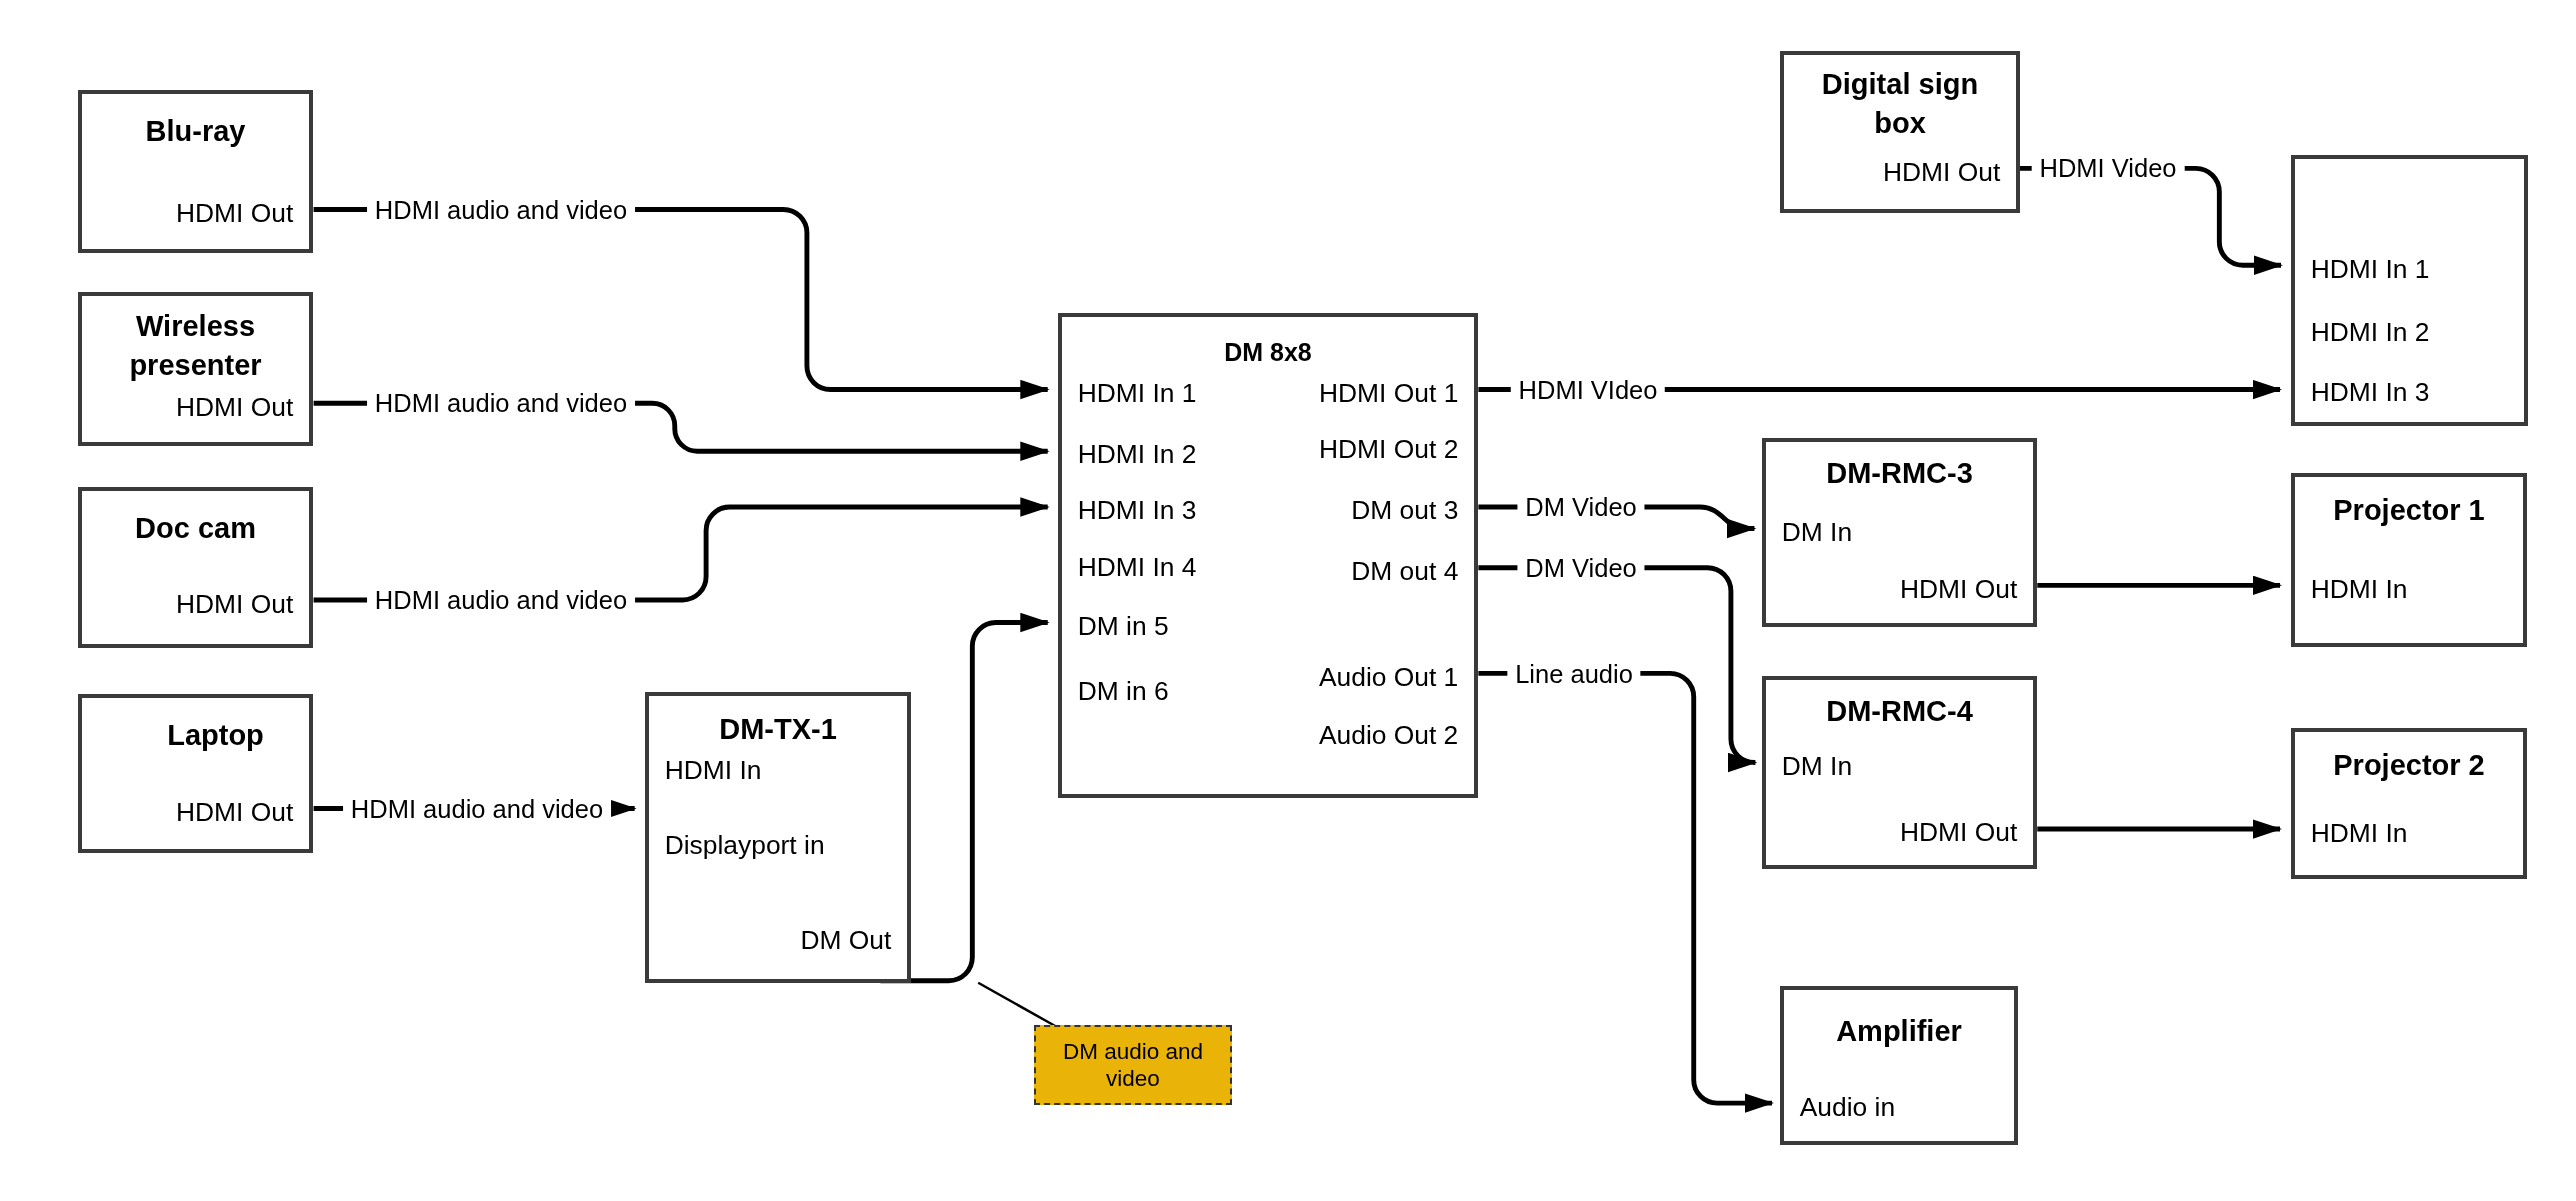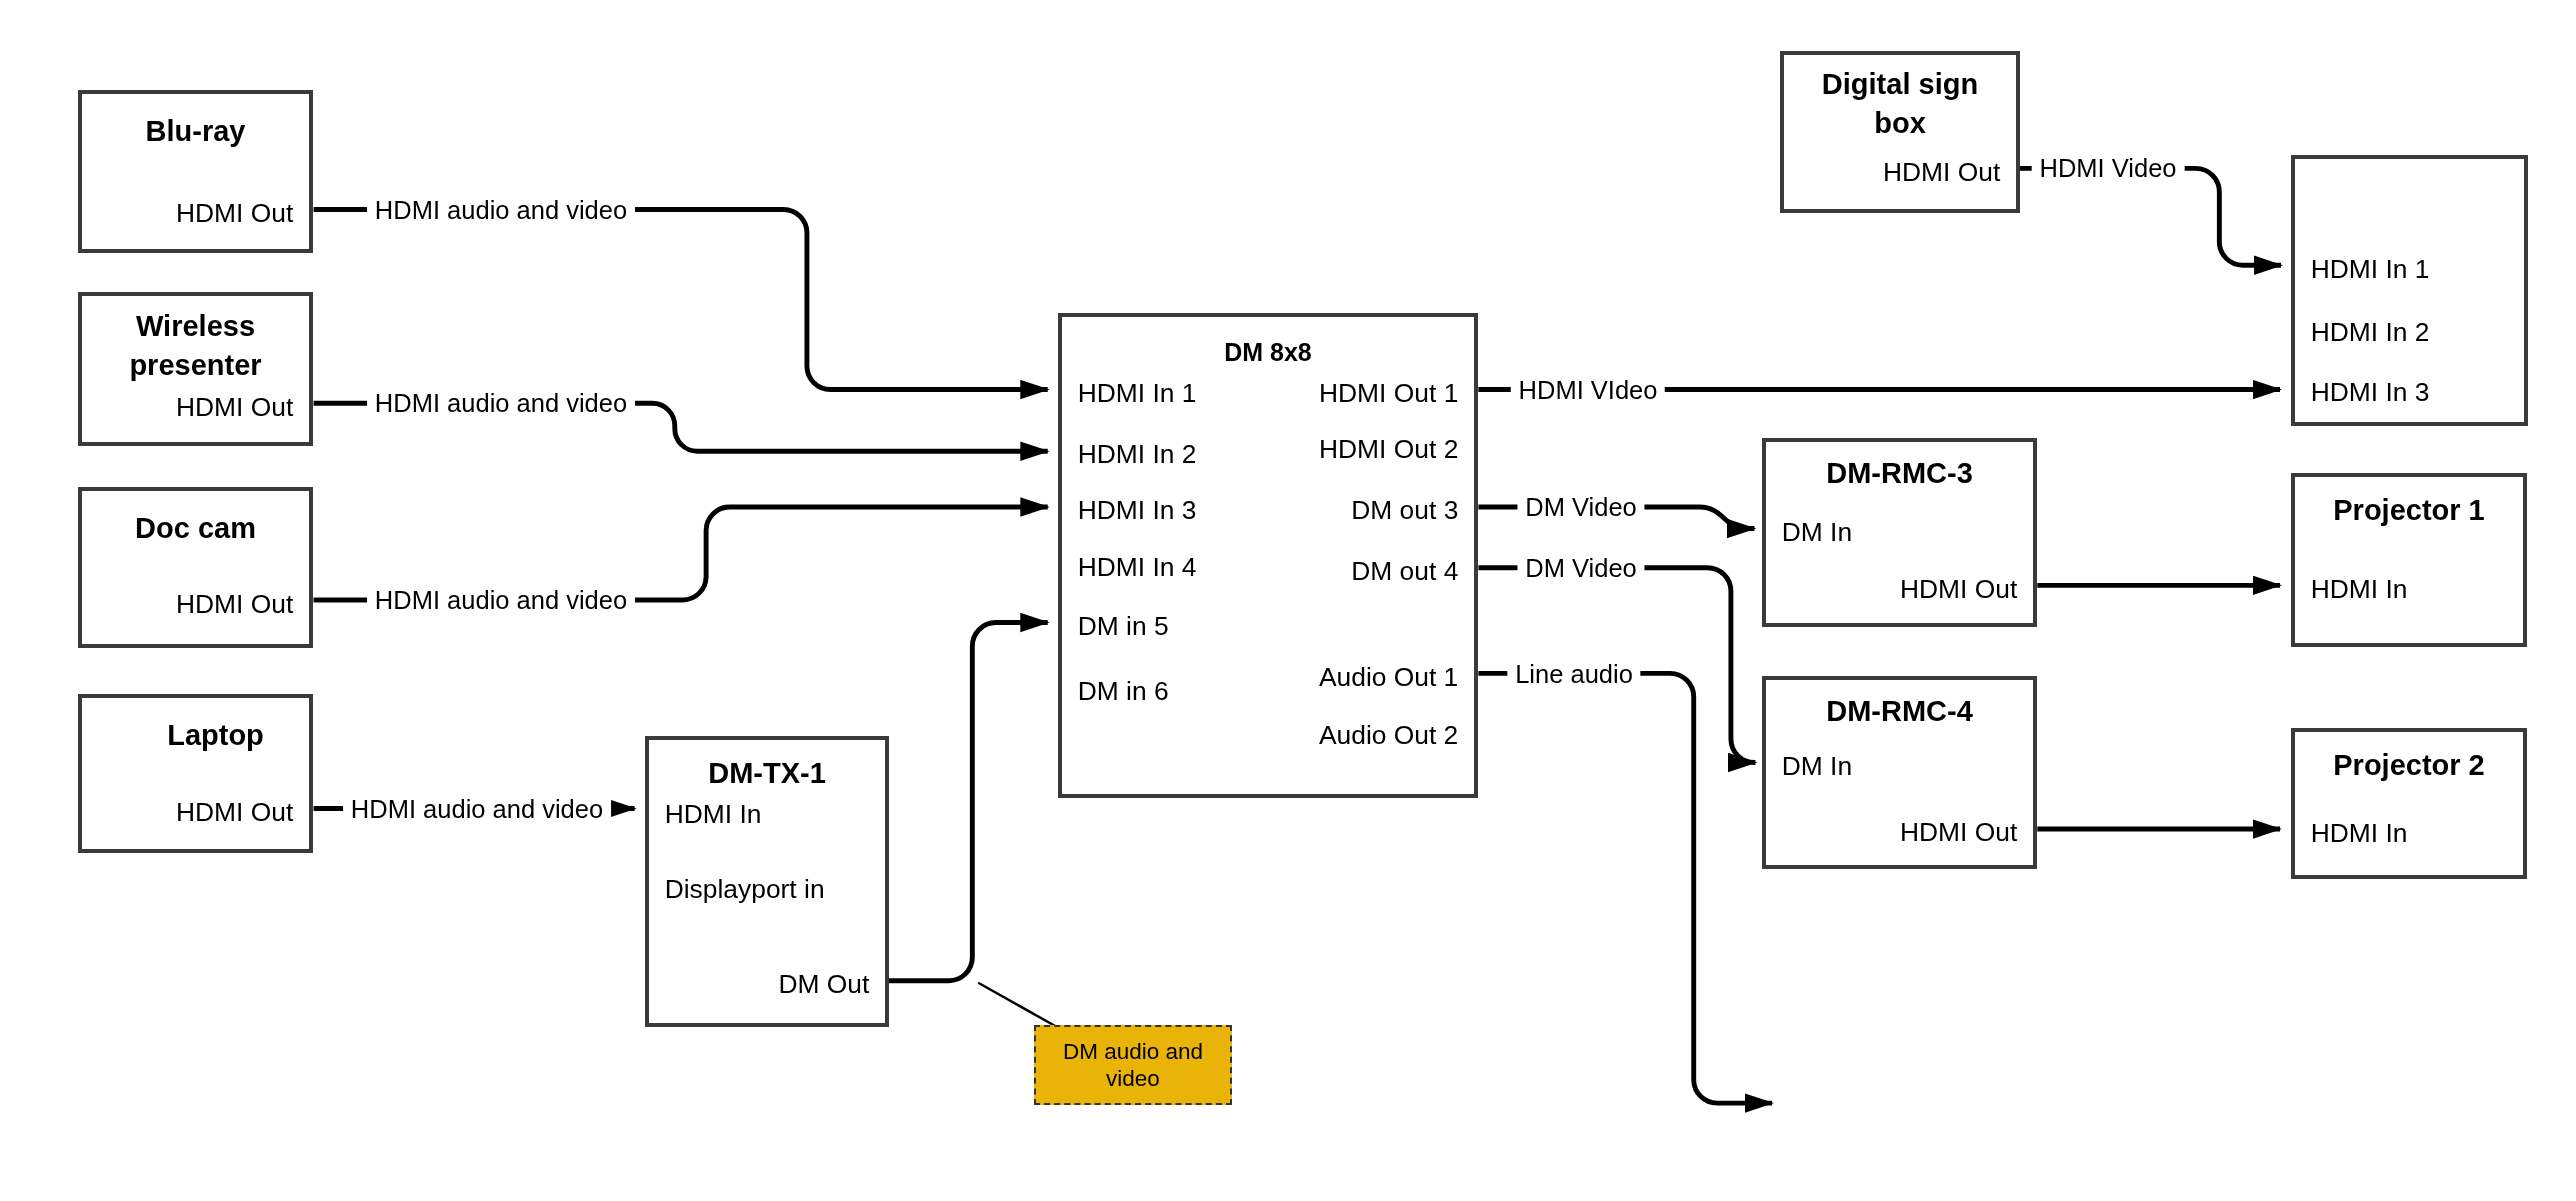--- a/index.html
+++ b/index.html
@@ -138,21 +138,21 @@
     <span class="port right" style="top:98px;">HDMI Out</span>
   </div>
 
   <div class="devbox" style="left:78px; top:694px; width:235px; height:159px;">
     <div class="title" style="top:17.6px;margin-left:20px;">
         <span>Laptop</span>
       </div>
     <span class="port right" style="top:99px;">HDMI Out</span>
   </div>
 
-  <div class="devbox" style="left:645px; top:736px; width:244px; height:291px;">
+  <div class="devbox" style="left:645px; top:692px; width:266px; height:291px;">
     <div class="title" style="top:13.7px;">
         <span>DM-TX-1</span>
       </div>
     <span class="port left" style="top:59px;">HDMI In</span>
     <span class="port left" style="top:134px;">Displayport in</span>
     <span class="port right" style="top:229px;">DM Out</span>
   </div>
 
   <div class="devbox" style="left:1058px; top:313px; width:420px; height:485px;">
     <div class="title" style="top:15.7px; font-size:25px;">
@@ -208,20 +208,26 @@
     <span class="port right" style="top:137px;">HDMI Out</span>
   </div>
 
   <div class="devbox" style="left:2291px; top:728px; width:236px; height:151px;">
     <div class="title" style="top:13.7px;">
         <span>Projector 2</span>
       </div>
     <span class="port left" style="top:86px;">HDMI In</span>
   </div>
 
+  <div class="devbox" style="left:1780px; top:986px; width:238px; height:159px;">
+    <div class="title" style="top:21.5px;">
+        <span>Amplifier</span>
+      </div>
+    <span class="port left" style="top:102px;">Audio in</span>
+  </div>
 
   <span class="wire-label" style="left:501px; top:210px;">HDMI audio and video</span>
   <span class="wire-label" style="left:501px; top:403px;">HDMI audio and video</span>
   <span class="wire-label" style="left:501px; top:600px;">HDMI audio and video</span>
   <span class="wire-label" style="left:477px; top:809px;">HDMI audio and video</span>
   <span class="wire-label" style="left:1588px; top:390px;">HDMI VIdeo</span>
   <span class="wire-label" style="left:1581px; top:507px;">DM Video</span>
   <span class="wire-label" style="left:1581px; top:568px;">DM Video</span>
   <span class="wire-label" style="left:1574px; top:674px;">Line audio</span>
   <span class="wire-label" style="left:2108px; top:168px;">HDMI Video</span>

